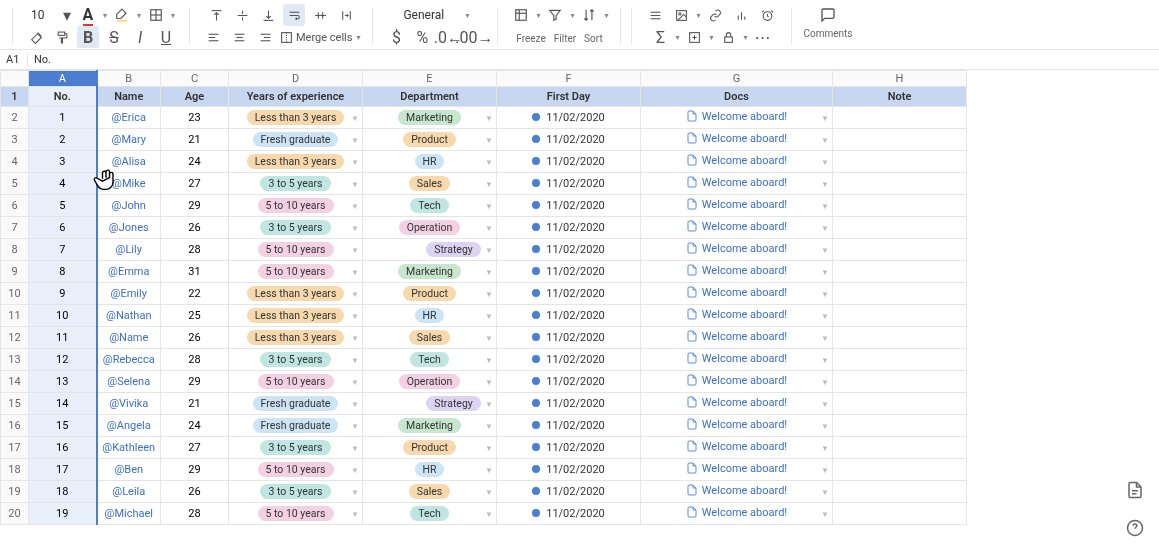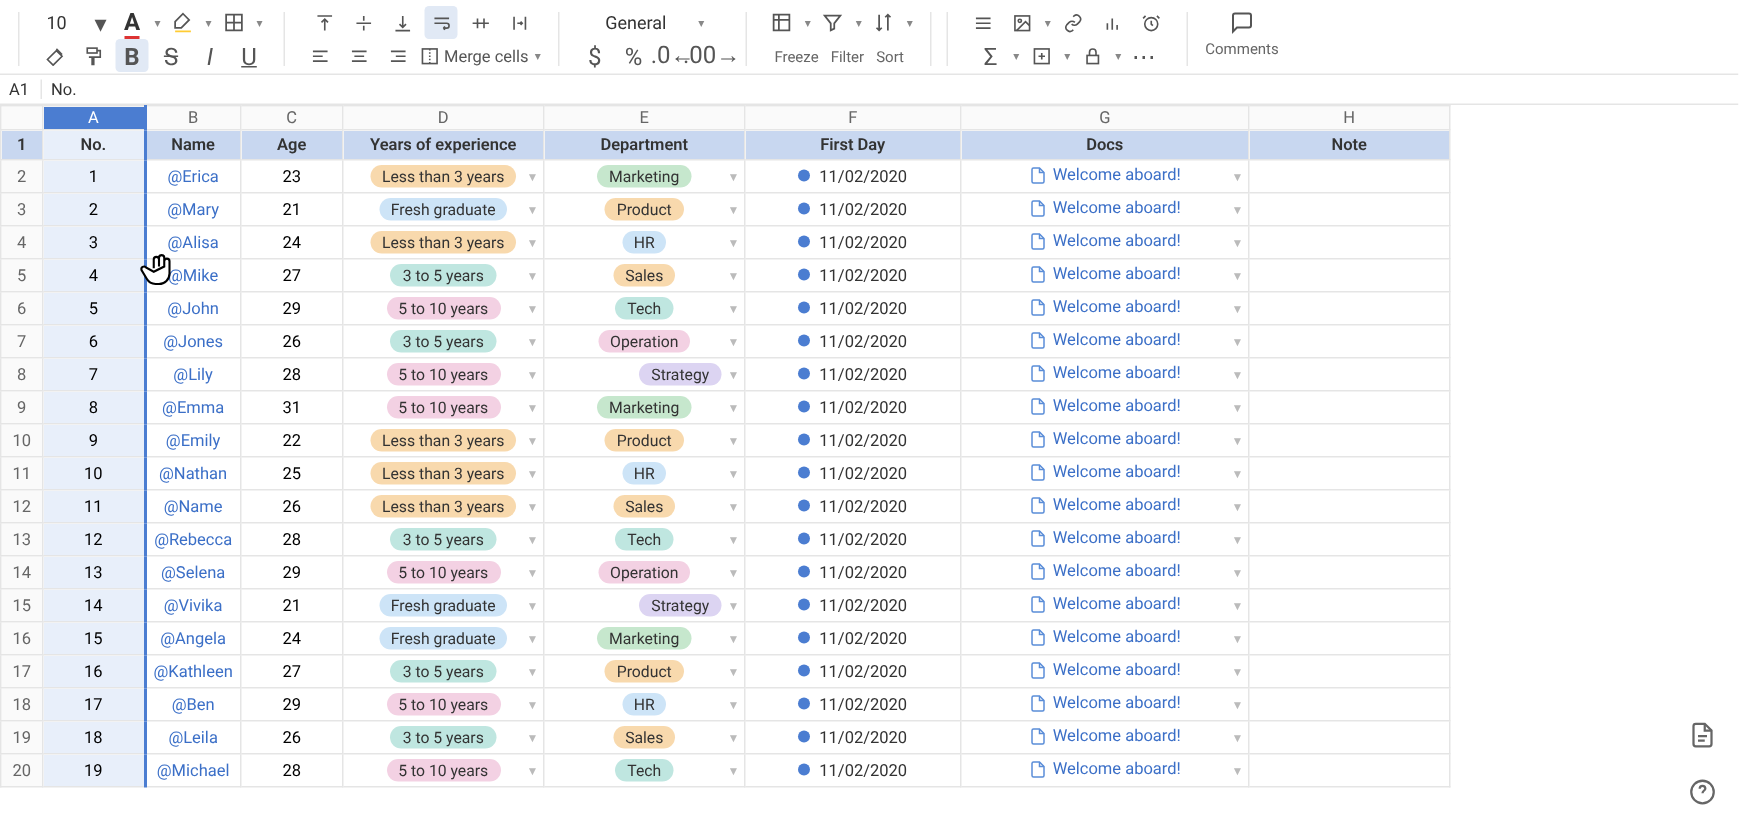--- a/index.html
+++ b/index.html
@@ -31,21 +31,21 @@
   .sel-border-r { border-right: 2px solid #4b7dd1 !important; }
   .mention { color: #3b6fc7; font-weight: 400; cursor: pointer; }
   .pill { display: inline-block; padding: 1px 8px; border-radius: 9px; font-size: 10.5px; color: #333; }
   .pill-blue { background: #cde4f7; }
   .pill-orange { background: #f8d9ad; }
   .pill-green { background: #c6e7cd; }
   .pill-teal { background: #bfe6e0; }
   .pill-pink { background: #f3d1e3; }
   .pill-purple { background: #dcd4f2; margin-left: 48px; }
   .dd { position: absolute; right: 3px; top: 50%; transform: translateY(-50%); color: #bbb; font-size: 8px; cursor: pointer; }
-  .doc-link { color: #3b6fc7; cursor: pointer; display: inline-flex; align-items: flex-end; gap: 4px; }
+  .doc-link { color: #3b6fc7; cursor: pointer; display: inline-flex; align-items: flex-start; gap: 4px; }
   .doc-icon-s { color: #5a8dd8; }
   .date-cell { display: inline-flex; align-items: center; gap: 6px; color: #333; }
   .dot { width: 8px; height: 8px; border-radius: 50%; background: #4b7dd1; display: inline-block; }
   .cursor-hand { position: absolute; left: 92px; top: 96px; z-index: 10; pointer-events: none; }
   .float-icons { position: absolute; right: 12px; top: 478px; display: flex; flex-direction: column; gap: 14px; }
   .float-btn { width: 24px; height: 24px; display: flex; align-items: center; justify-content: center; color: #666; cursor: pointer; }
   svg { display: block; }
 </style>
 </head>
 <body>

